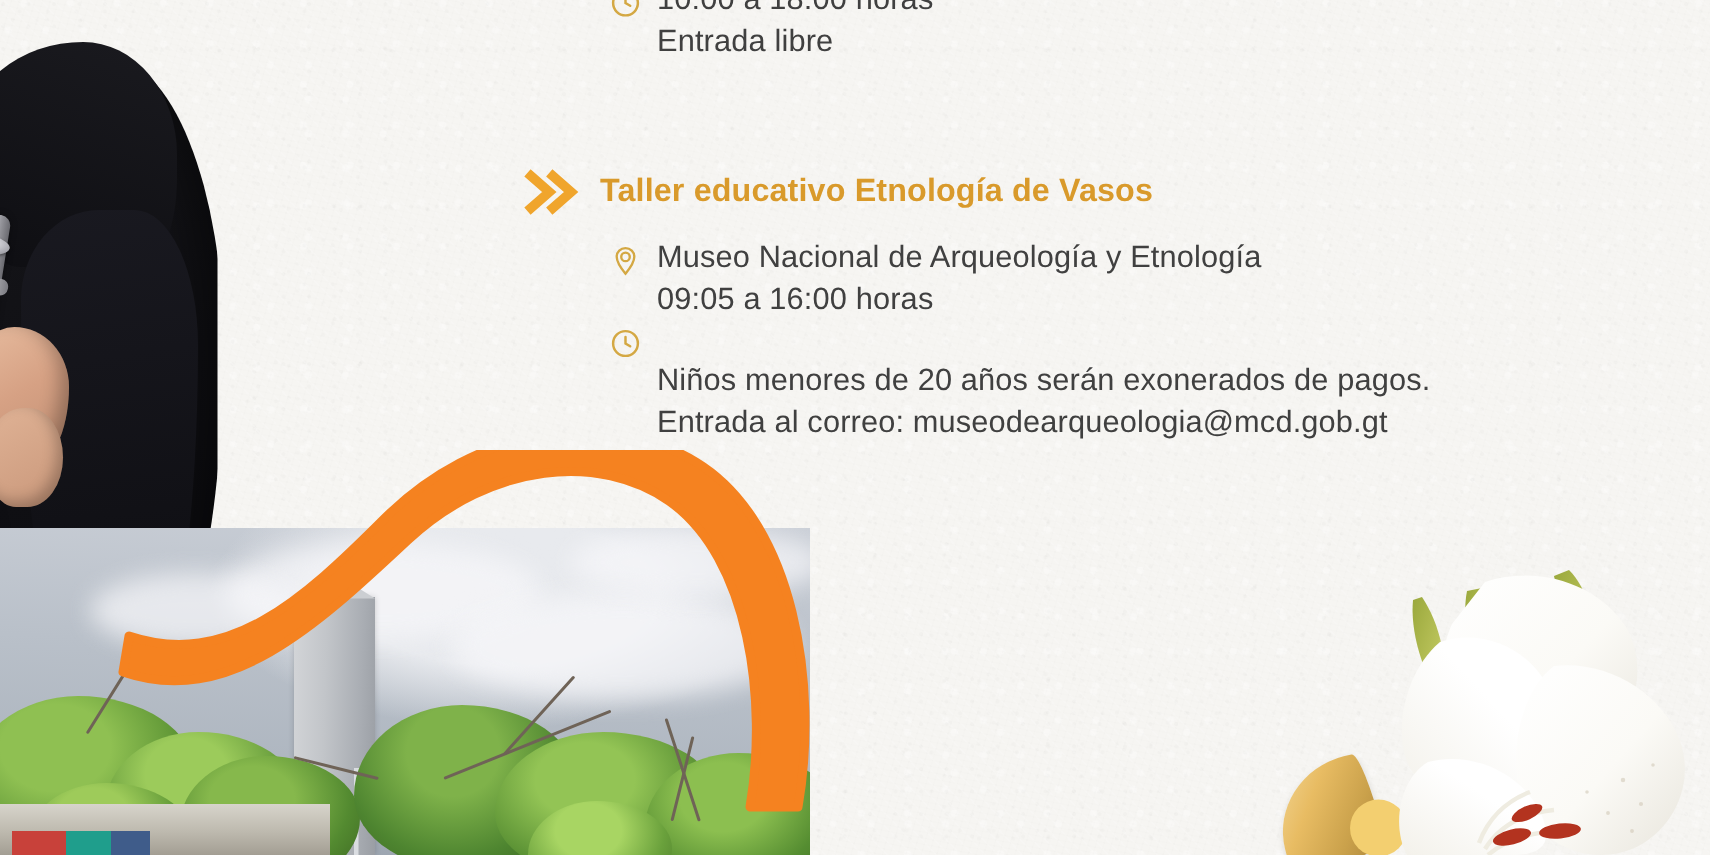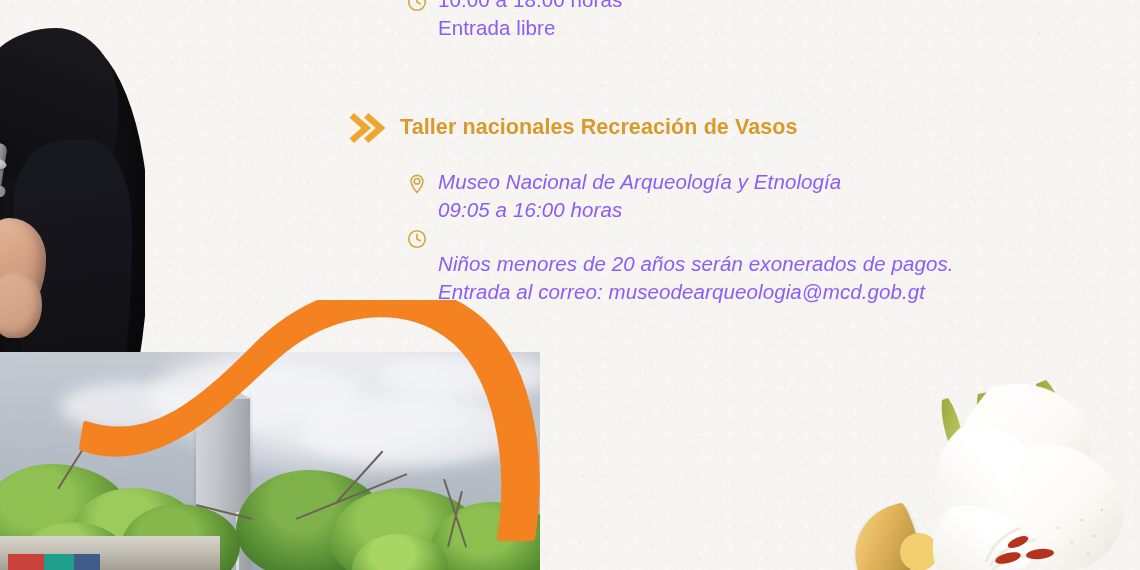--- a/index.html
+++ b/index.html
@@ -293,21 +293,21 @@
     align-items: flex-start;
     gap: 10px;
   }
   .icon-slot {
     flex: 0 0 22px;
     width: 22px;
     height: 22px;
     margin-top: 5px;
   }
   .txt {
-    color: #8b5cf6;
+    color: #404040;
     font-size: 20.5px;
     line-height: 27.5px;
     font-family: "Liberation Sans", sans-serif;
     letter-spacing: .1px;
     white-space: nowrap;
   }
   .block-main {
     position: absolute;
     left: 0;
     top: 106px;
@@ -327,22 +327,21 @@
   .heading {
     color: #d99a2b;
     font-size: 21.5px;
     font-weight: bold;
     letter-spacing: .1px;
     white-space: nowrap;
     font-family: "Liberation Sans", sans-serif;
   }
   .detail-group {
     margin-left: 58px;
-    margin-top: 20px;
-    font-style: italic;
+    margin-top: 10px;
   }
 </style>
 </head>
 <body>
 
 <div id="poster">
 
   <div class="paper-texture"></div>
   <div class="paper-grain"></div>
 
@@ -481,21 +480,21 @@
 
     <div class="block-main">
 
       <div class="heading-row">
         <span class="chevrons">
           <svg viewBox="0 0 44 44" width="40" height="40">
             <path d="M4 8 L20 22 L4 36" fill="none" stroke="#f0a52c" stroke-width="7" stroke-linecap="butt" stroke-linejoin="miter"></path>
             <path d="M20 8 L36 22 L20 36" fill="none" stroke="#f0a52c" stroke-width="7" stroke-linecap="butt" stroke-linejoin="miter"></path>
           </svg>
         </span>
-        <span class="heading">Taller nacionales Recreación de Vasos</span>
+        <span class="heading">Taller educativo Etnología de Vasos</span>
       </div>
 
       <div class="detail-group">
 
         <div class="line">
           <span class="icon-slot">
             <svg viewBox="0 0 24 24" width="22" height="22">
               <path d="M12 2.6c-3.6 0-6.4 2.8-6.4 6.3 0 4.6 6.4 12.3 6.4 12.3s6.4-7.7 6.4-12.3c0-3.5-2.8-6.3-6.4-6.3z" fill="none" stroke="#d4a843" stroke-width="1.7"></path>
               <circle cx="12" cy="9" r="3.1" fill="none" stroke="#d4a843" stroke-width="1.7"></circle>
             </svg>

